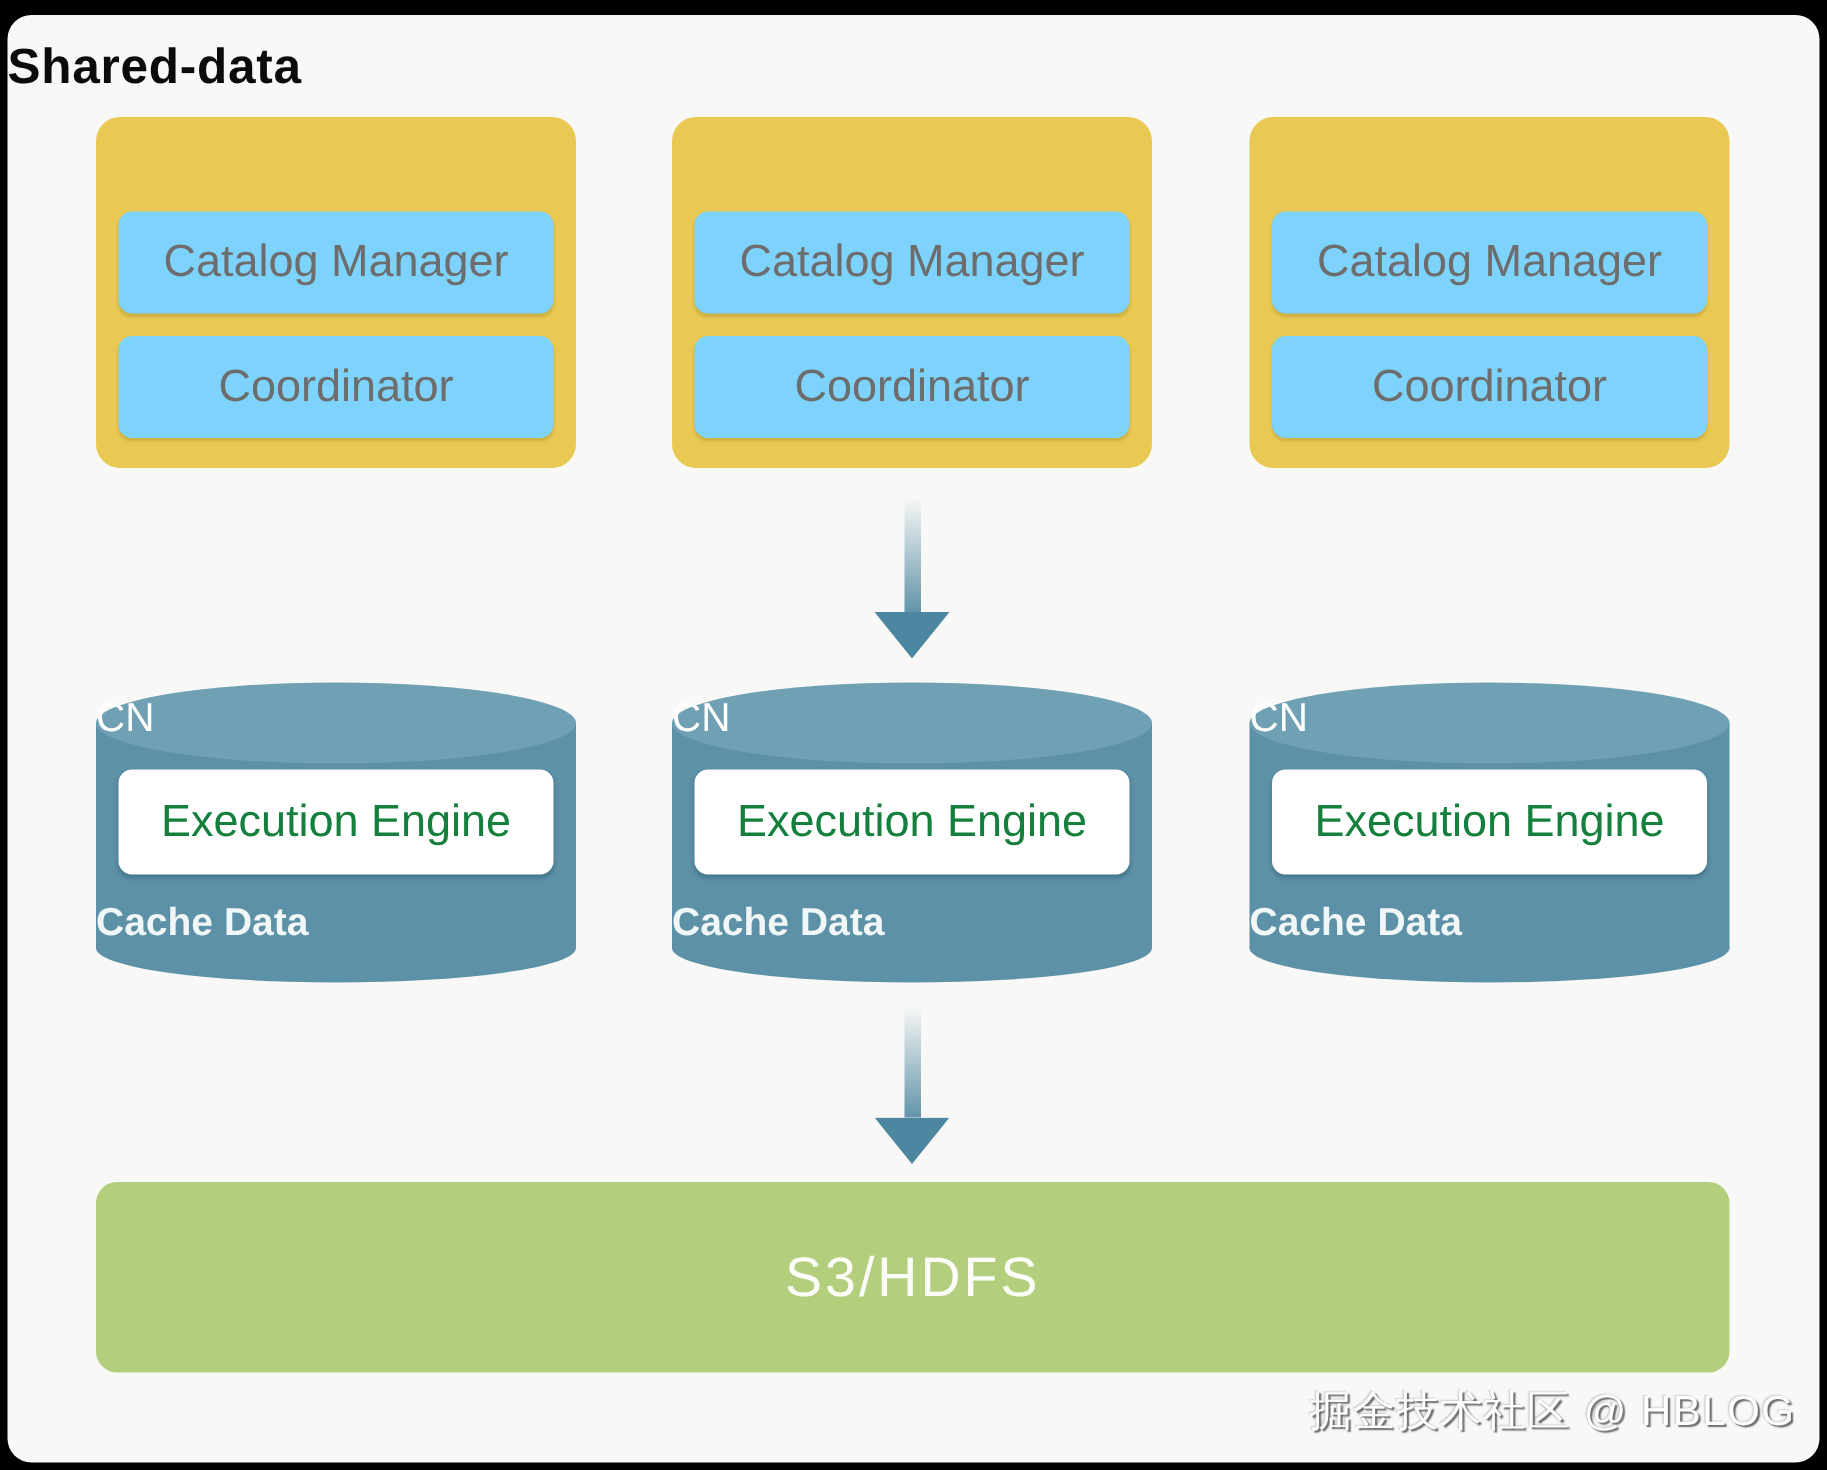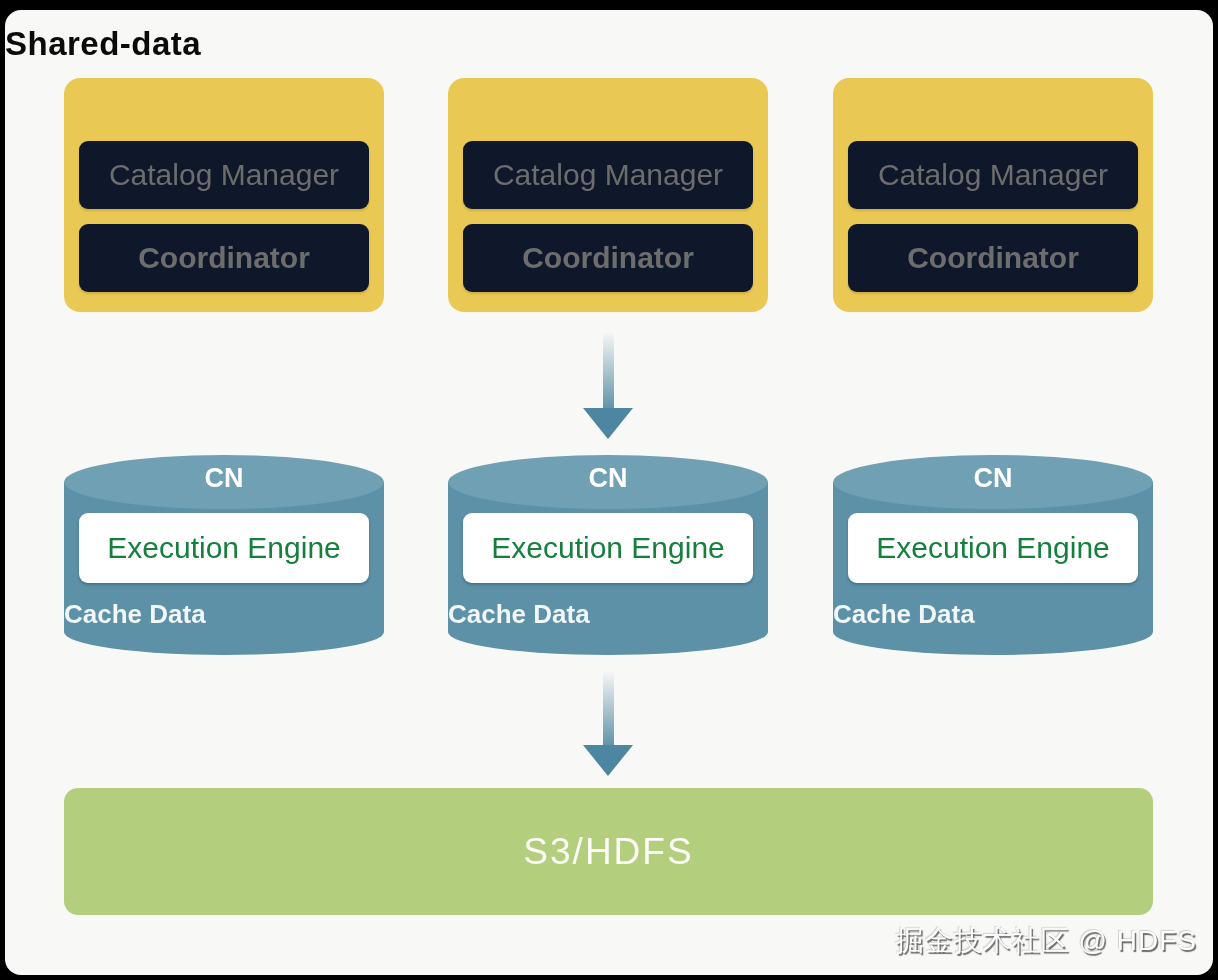--- a/index.html
+++ b/index.html
@@ -44,31 +44,31 @@
     text-align: center;
     font-size: 27px;
     font-weight: bold;
     color: #2e2a12;
     margin-top: 40px;
   }
   .white-box {
     position: absolute;
     left: 15px; right: 15px;
     height: 68px;
-    background: #0f172a;
+    background: #7dd3fc;
     border-radius: 9px;
     display: flex;
     align-items: center;
     justify-content: center;
     font-size: 30px;
     color: #6d6d6d;
     box-shadow: 0 2px 2px rgba(130,105,25,0.25);
   }
   .wb-1 { top: 63px; }
-  .wb-2 { top: 146px; font-weight: bold; }
+  .wb-2 { top: 146px; }
   
   .arrow {
     position: absolute;
     left: 575px;
     width: 56px;
   }
   .arrow-1 { top: 323px; }
   .arrow-2 { top: 662px; }
   .arrow-shaft {
     width: 11px;
@@ -105,23 +105,22 @@
   .cyl-bottom {
     position: absolute;
     bottom: 0; left: 0; width: 100%; height: 46px;
     border-radius: 50%;
     background: #5D91A7;
     z-index: 0;
   }
   .cn-label {
     position: absolute;
     top: 8px; left: 0; width: 100%;
-    text-align: center;
     font-size: 27px;
-    font-weight: bold;
+    font-weight: normal;
     color: #ffffff;
     z-index: 2;
   }
   .engine-box {
     position: absolute;
     top: 58px; left: 15px; right: 15px;
     height: 70px;
     background: #ffffff;
     border-radius: 9px;
     display: flex;
@@ -223,15 +222,15 @@
 
   <div class="arrow arrow-2">
     <div class="arrow-shaft"></div>
     <div class="arrow-head"></div>
   </div>
 
   <div class="storage-bar">
     <span class="storage-label">S3/HDFS</span>
   </div>
 
-  <div class="watermark">掘金技术社区 @ HDFS</div>
+  <div class="watermark">掘金技术社区 @ HBLOG</div>
 
 </div>
 
 </body></html>

